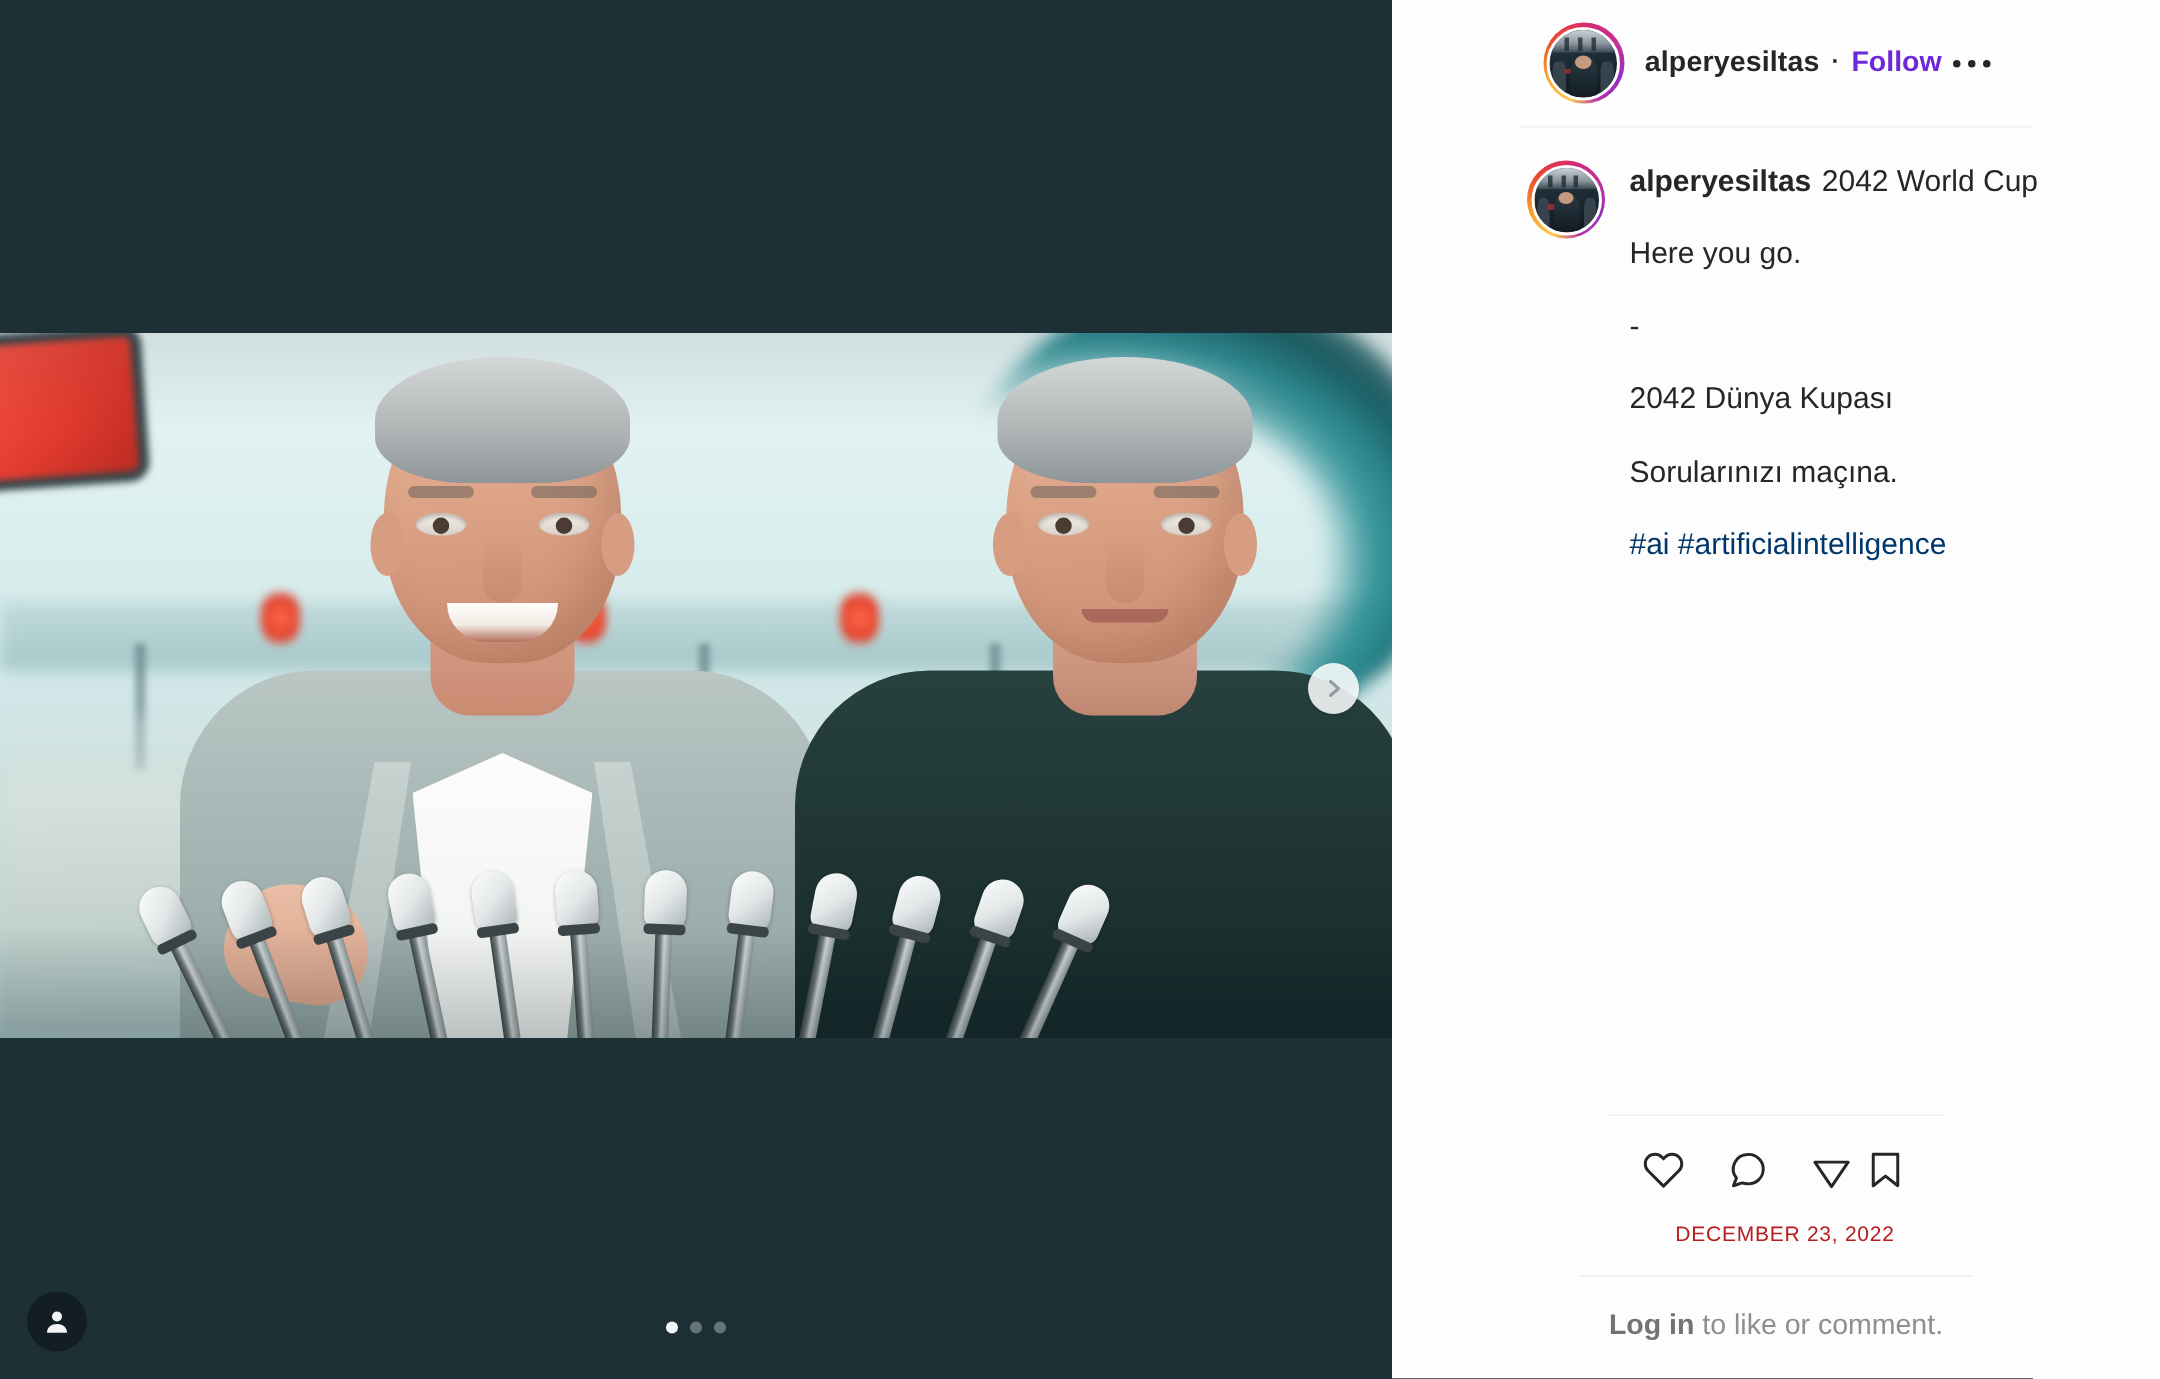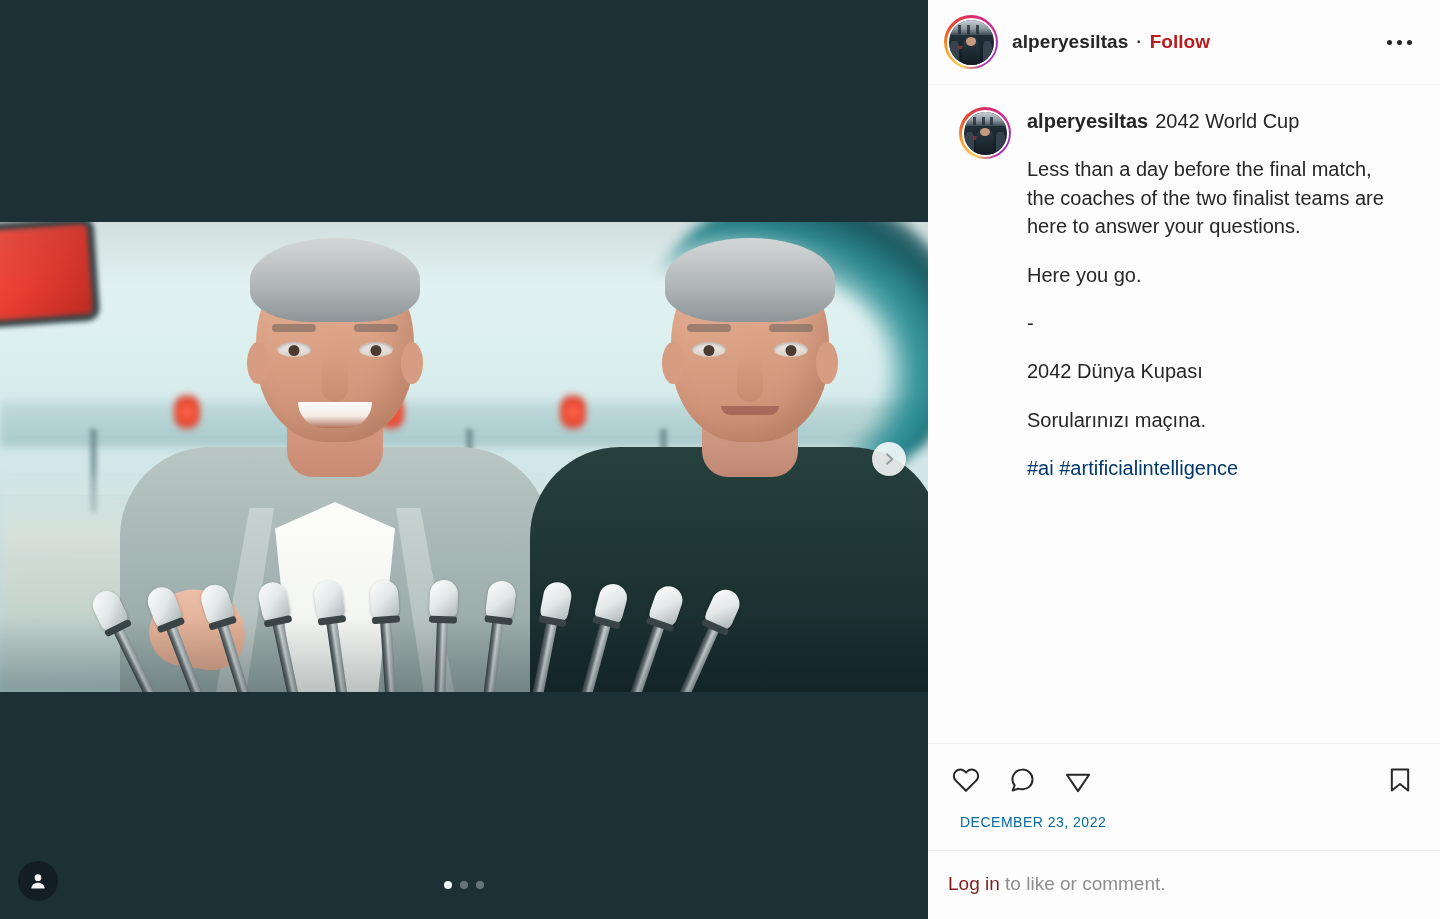--- a/index.html
+++ b/index.html
@@ -179,20 +179,21 @@
     cursor:pointer;
   }
 
   
   .post-panel {
     width: 512px; height: 919px;
     background: #fdfdfd;
     display:flex; flex-direction: column;
     flex: 0 0 512px;
     color: #262626;
+    align-items: center;
   }
   .post-header {
     height: 85px; flex: 0 0 85px;
     display:flex; align-items:center;
     padding: 0 20px 0 16px;
     border-bottom: 1px solid #f0f0f0;
   }
   .avatar-ring {
     width: 54px; height: 54px; border-radius: 50%;
     padding: 2.5px;
@@ -222,21 +223,21 @@
   .av-red { position:absolute; left: 22%; top: 58%; width: 16%; height: 8%;
     background: rgba(170,50,45,.75); }
 
   .username-head {
     margin-left: 14px;
     font-size: 19px; font-weight: 700; color: #262626;
     letter-spacing: .1px; cursor:pointer;
   }
   .dot-sep { margin: 0 8px; color: #262626; font-size: 16px; font-weight:700; }
   .follow-link {
-    color: #b91c1c; font-size: 19px; font-weight: 600; cursor:pointer;
+    color: #6d28d9; font-size: 19px; font-weight: 600; cursor:pointer;
   }
   .more-btn {
     margin-left: auto; display:flex; align-items:center; gap: 5px;
     cursor:pointer; padding: 8px;
   }
   .more-btn i { width: 5px; height: 5px; border-radius:50%; background:#262626; display:block; }
 
   .caption-scroll {
     flex: 1 1 auto;
     overflow: hidden;
@@ -266,29 +267,29 @@
   .icon-btn { cursor:pointer; display:flex; align-items:center; justify-content:center;
     width: 36px; height: 36px; }
   .icon-btn.save { margin-left: auto; }
 
   .likes {
     padding: 14px 20px 0 20px;
     font-size: 19px; font-weight: 700; color:#262626;
   }
   .timestamp {
     padding: 16px 20px 20px 32px;
-    font-size: 14px; color: #0369a1; letter-spacing: .5px;
+    font-size: 14px; color: #b91c1c; letter-spacing: .5px;
   }
   .login-bar {
     flex: 0 0 auto;
     border-top: 1px solid #efefef;
     padding: 22px 20px 24px 20px;
     font-size: 19px; color: #8e8e8e;
   }
-  .login-link { color: #7f1d1d; font-weight: 400; cursor:pointer; }
+  .login-link { color: #737373; font-weight: 700; cursor:pointer; }
 </style>
 </head>
 <body>
 
 <div id="app">
 
   <div class="media-pane">
 
     <div class="photo">
       <div class="bg-sky"></div>
@@ -465,21 +466,20 @@
               <div class="av-side b"></div>
             <div class="av-red"></div>
             <div class="av-body"></div>
             <div class="av-face"></div>
           </div>
         </div>
         <div class="caption-body">
           <div class="cap-para first">
             <span class="caption-user">alperyesiltas</span><span>2042 World Cup</span>
           </div>
-          <div class="cap-para">Less than a day before the final match, the coaches of the two finalist teams are here to answer your questions.</div>
           <div class="cap-para">Here you go.</div>
           <div class="cap-para">-</div>
           <div class="cap-para">2042 Dünya Kupası</div>
           <div class="cap-para">Sorularınızı maçına.</div>
           <div class="cap-para hashtags">#ai #artificialintelligence</div>
         </div>
       </div>
     </div>
 
     <div class="action-bar">

